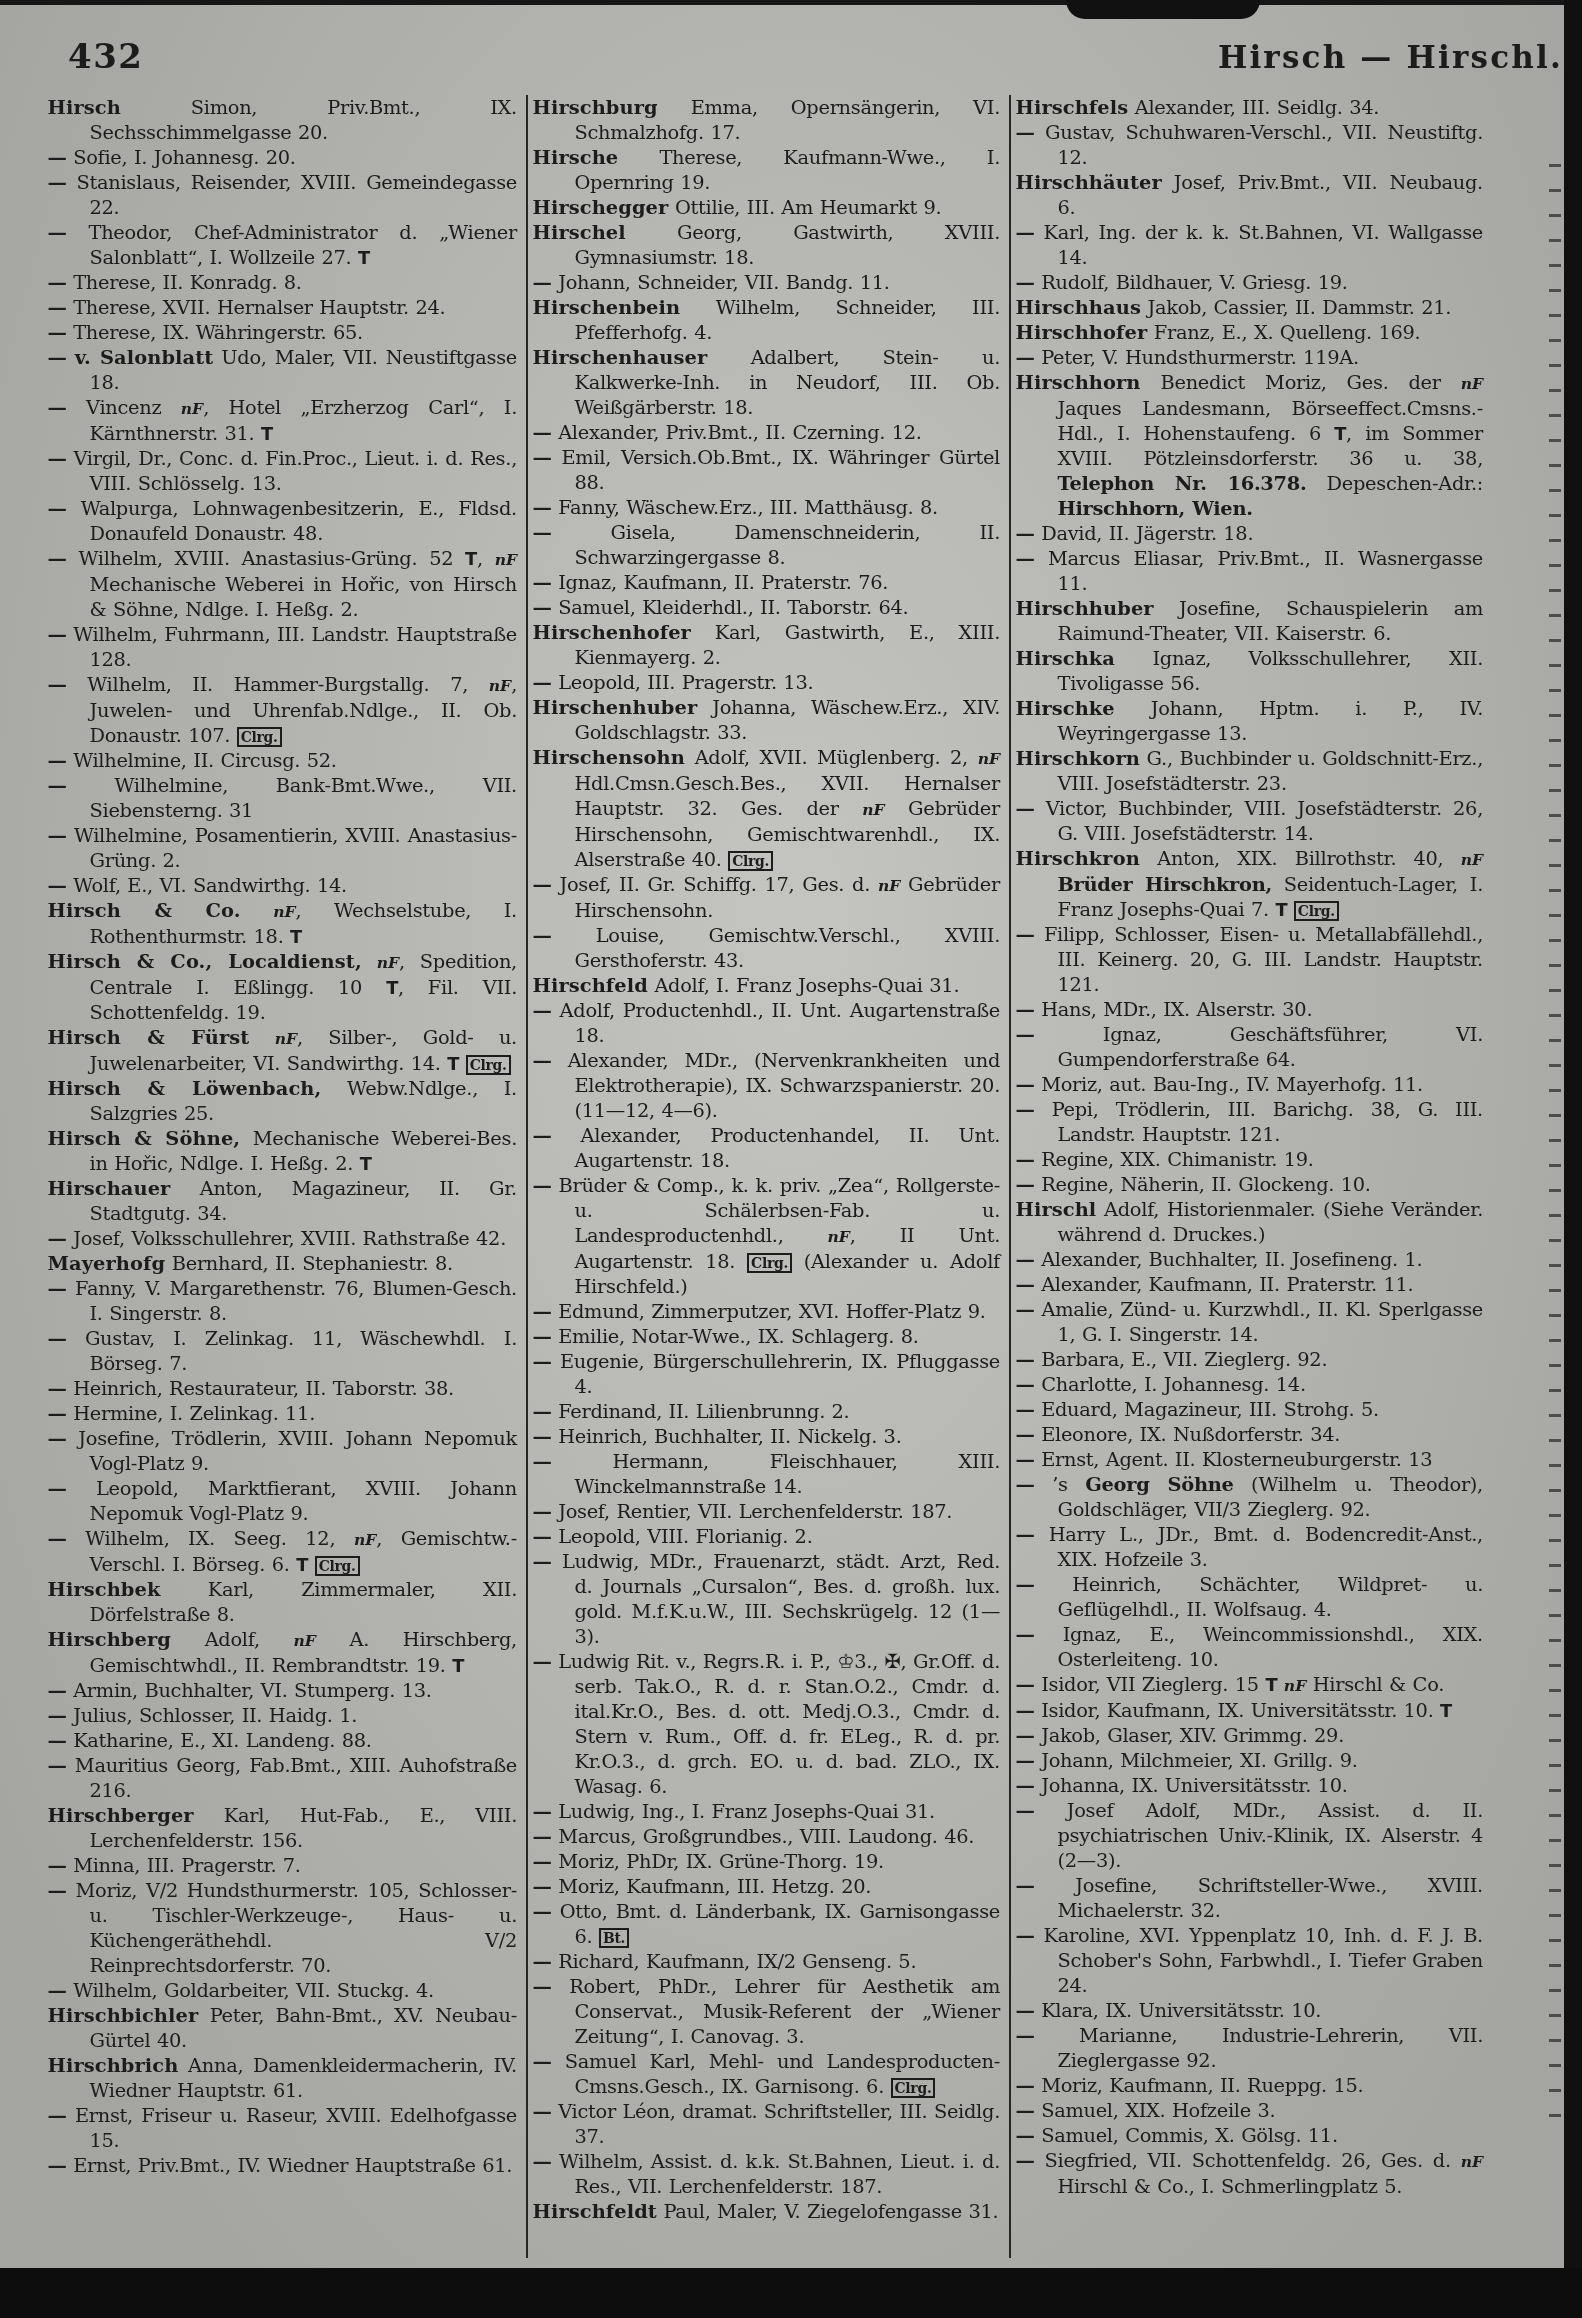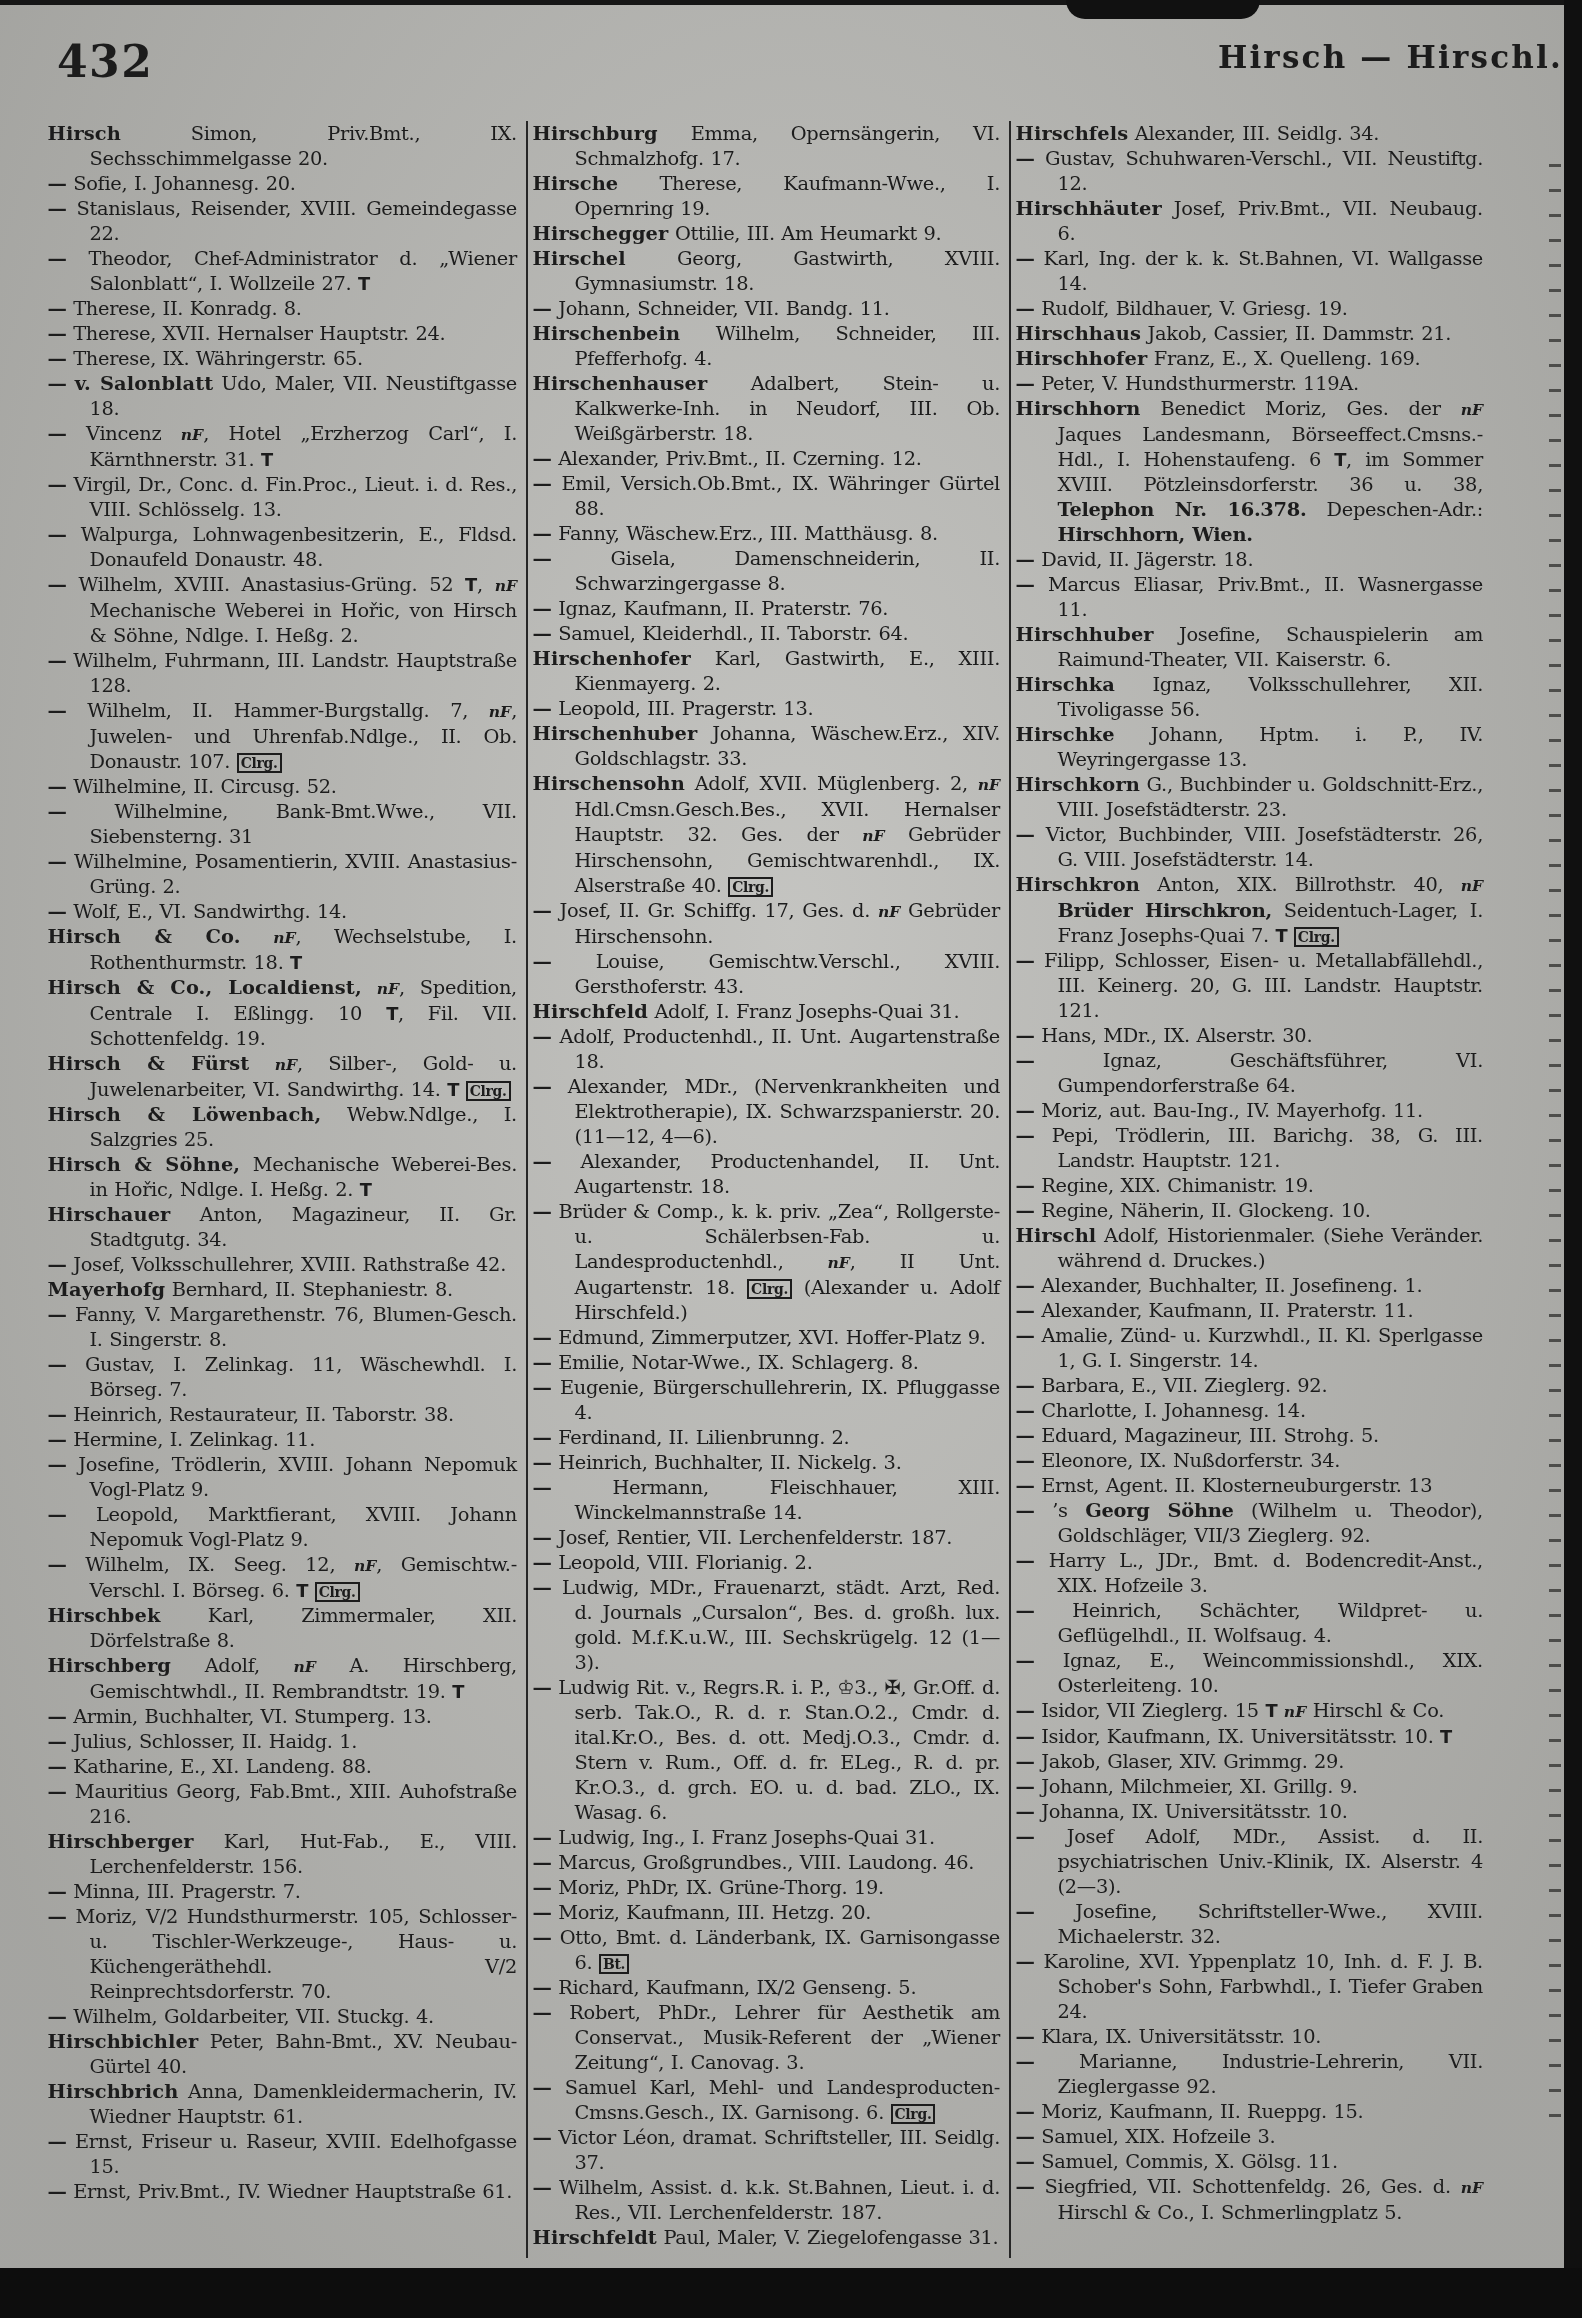--- a/index.html
+++ b/index.html
@@ -7,25 +7,25 @@
         font-family:"DejaVu Serif","Liberation Serif",serif;color:#1c1c1c;}
   .scan::before{content:"";position:absolute;inset:0;pointer-events:none;
         background:radial-gradient(ellipse at 50% 40%, rgba(255,255,255,.18), rgba(0,0,0,.10) 85%);}
   .top-edge{position:absolute;top:0;left:0;width:100%;height:5.2px;background:#161616;}
   .corner-blot{position:absolute;top:0;left:1066px;width:194px;height:19.4px;background:#111;border-radius:0 0 22.4px 22.4px;}
   .bottom-bar{position:absolute;left:0;bottom:0;width:100%;height:51px;background:#0d0d0d;}
   .right-bar{position:absolute;top:0;right:0;width:19.4px;height:100%;background:#101010;}
   .edge-dashes{position:absolute;top:142px;right:22.4px;width:12px;height:1976px;opacity:.75;
         background:repeating-linear-gradient(180deg,transparent 0 22.4px,#2e2e2c 22.4px 25px);}
   .header{position:absolute;top:31px;left:0;width:1563px;height:52px;}
-  .page-number{position:absolute;left:57px;top:4.5px;font-size:44px;font-weight:bold;letter-spacing:1.5px;}
+  .page-number{position:absolute;left:68px;top:4.5px;font-size:34px;font-weight:bold;letter-spacing:1.5px;}
   .page-title{position:absolute;left:0;width:100%;text-align:right;top:7.5px;
         font-size:31px;font-weight:bold;letter-spacing:2.2px;}
   .columns{position:absolute;top:95px;left:43px;width:1499px;height:2163px;display:flex;overflow:hidden;}
-  .column{width:483px;padding:0 9px 0 4.5px;box-sizing:border-box;overflow:hidden;margin-top:26px;}
+  .column{width:483px;padding:0 9px 0 4.5px;box-sizing:border-box;overflow:hidden;}
   .column + .column{border-left:2.2px solid #262626;}
   .entry{font-size:19.4px;line-height:25px;text-align:justify;letter-spacing:-0.3px;
         padding-left:42px;text-indent:-42px;word-spacing:0.7px;}
   .entry .lead{font-weight:bold;letter-spacing:0.1px;}
   .entry .lead-inline{font-weight:bold;}
   .dash{font-weight:bold;}
   .tel{font-family:"DejaVu Sans","Liberation Sans",sans-serif;font-weight:bold;font-size:0.92em;}
   .nf{font-style:italic;font-weight:bold;font-size:0.8em;letter-spacing:0;}
   .clrg,.bt{display:inline-block;text-indent:0;border:2.2px solid #1c1c1c;padding:0 2px;
         font-size:0.72em;font-weight:bold;line-height:1.15;vertical-align:baseline;white-space:nowrap;}

